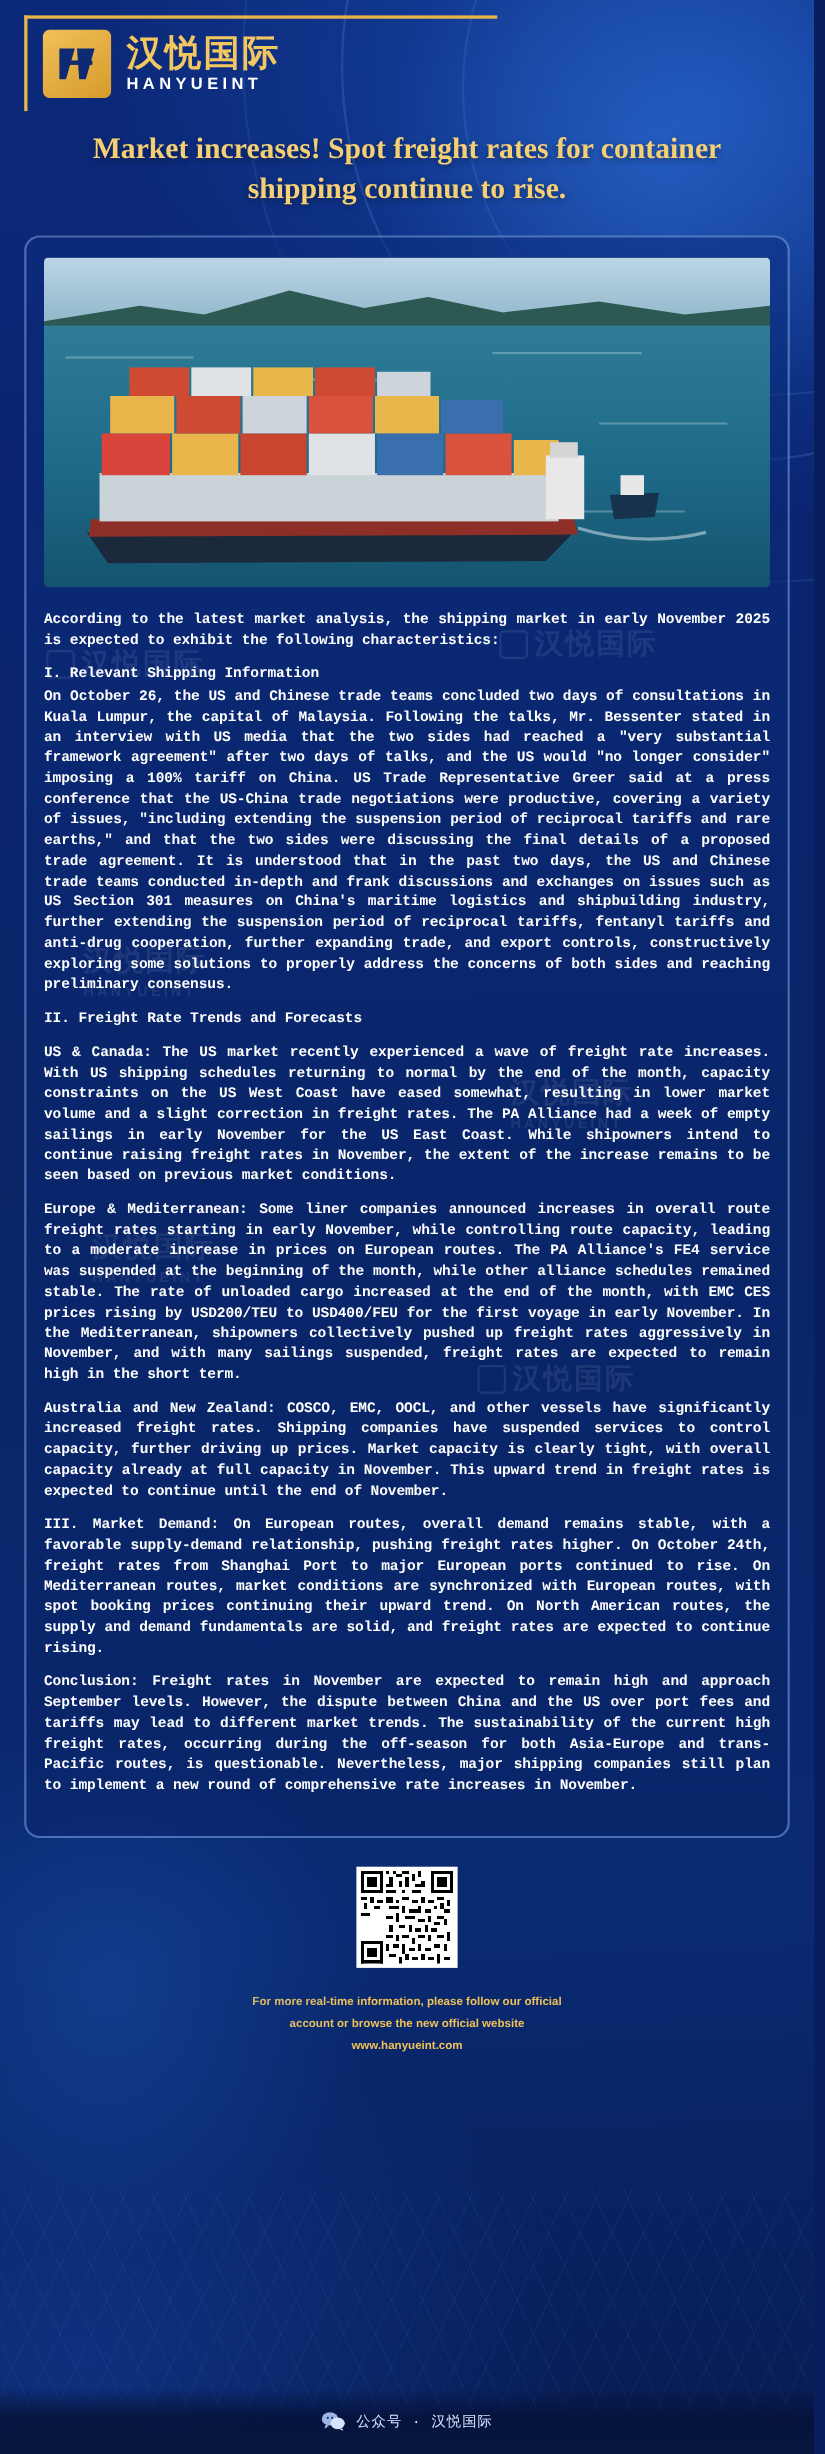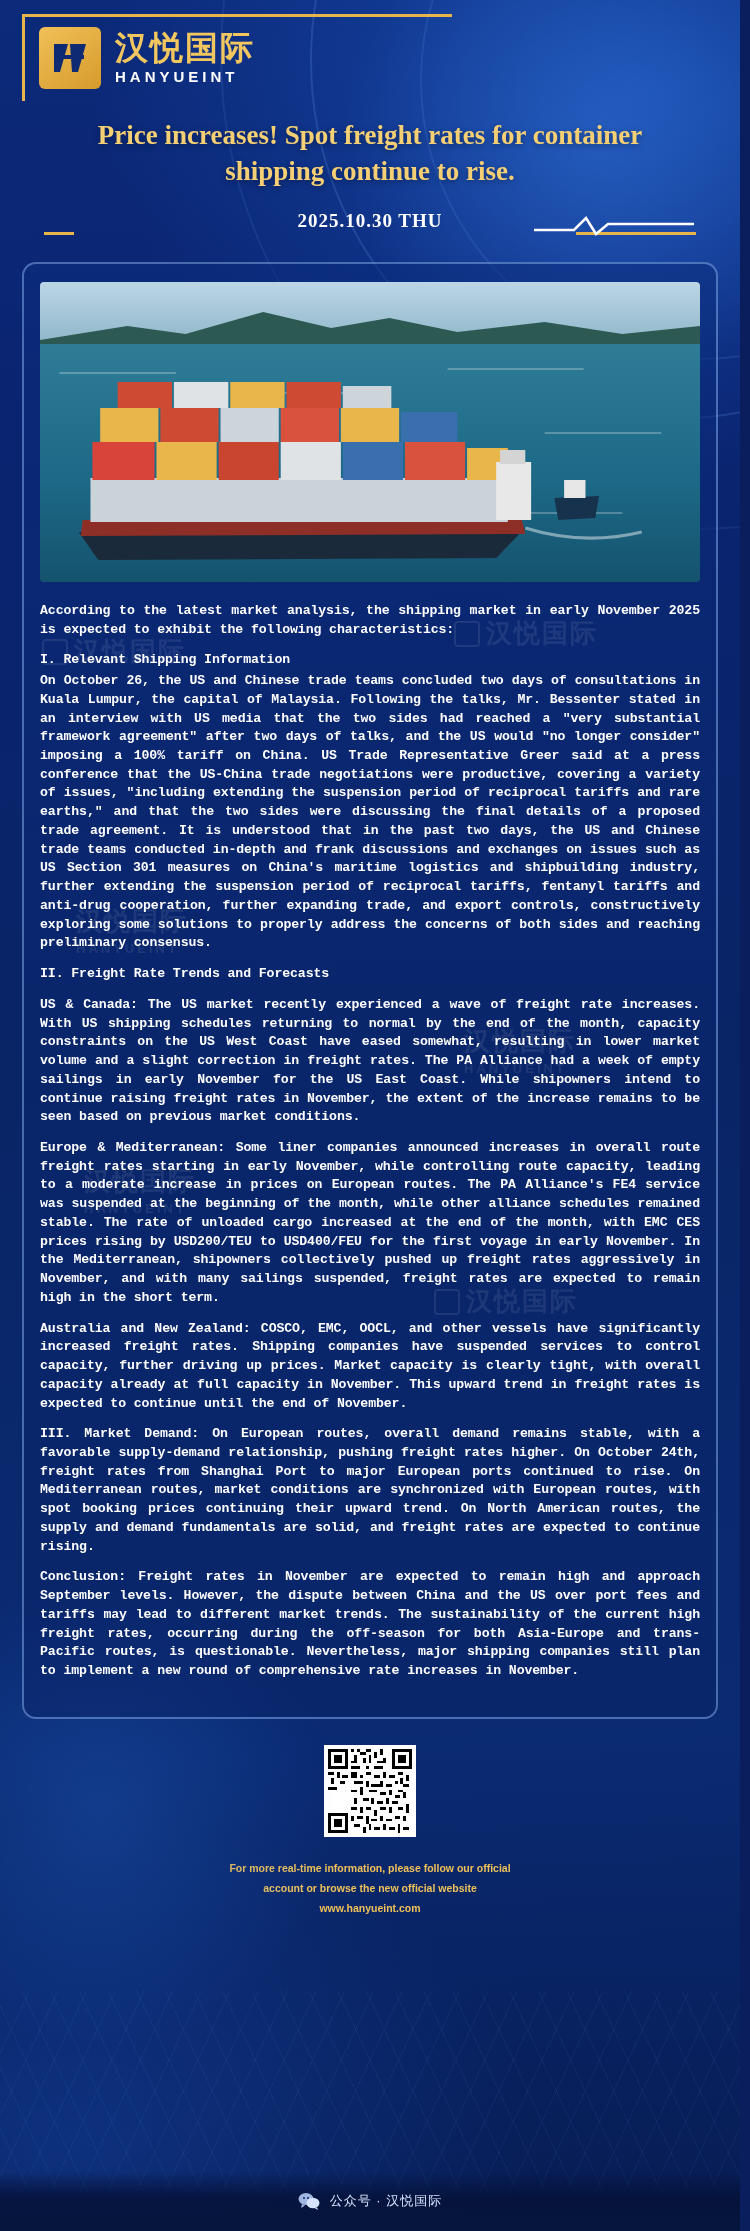--- a/index.html
+++ b/index.html
@@ -193,20 +193,21 @@
   }
   .footer-bar {
     position: absolute;
     left: 0; right: 0; bottom: 0;
     height: 60px;
     background: linear-gradient(180deg, rgba(6,22,66,0.0) 0%, rgba(5,18,58,0.9) 45%, #05163c 100%);
     display: flex;
     align-items: center;
     justify-content: center;
     gap: 10px;
+    font-family: Liberation Mono, monospace;
   }
   .footer-bar .wechat {
     width: 22px; height: 18px;
     position: relative;
   }
   .footer-account {
     color: #d8e4ff;
     font-size: 13px;
     letter-spacing: 1px;
   }
@@ -239,32 +240,22 @@
           <path d="M22 8 L38 8 L30 36 L24 36 Z" fill="#0d2a73"></path>
           <rect x="8" y="19" width="28" height="4" fill="#0d2a73"></rect>
         </svg>
       </div>
       <div>
         <div class="logo-text-cn">汉悦国际</div>
         <div class="logo-text-en">HANYUEINT</div>
       </div>
     </div>
 
-    <div class="headline">Price increases! Spot freight rates for container shipping continue to rise.</div>
-
-    <div class="date-row">
-      <span class="gold-rule-left"></span>
-      <span class="date-text">2025.10.30  THU</span>
-      <span class="gold-rule-right"></span>
-      <span class="pulse-line">
-        <svg width="160" height="22" viewBox="0 0 160 22" aria-hidden="true">
-          <polyline points="0,16 40,16 52,4 62,20 74,10 160,10" fill="none" stroke="#ffffff" stroke-width="2.5"></polyline>
-        </svg>
-      </span>
-    </div>
+    <div class="headline">Market increases! Spot freight rates for container shipping continue to rise.</div>
+
   </div>
 
   <div class="card">
 
     <div class="photo">
       <svg width="100%" height="300" viewBox="0 0 680 300" preserveAspectRatio="none" aria-hidden="true">
         <defs>
           <linearGradient id="sky" x1="0" y1="0" x2="0" y2="1">
             <stop offset="0%" stop-color="#bcd6e6"></stop>
             <stop offset="100%" stop-color="#8fb6c9"></stop>

